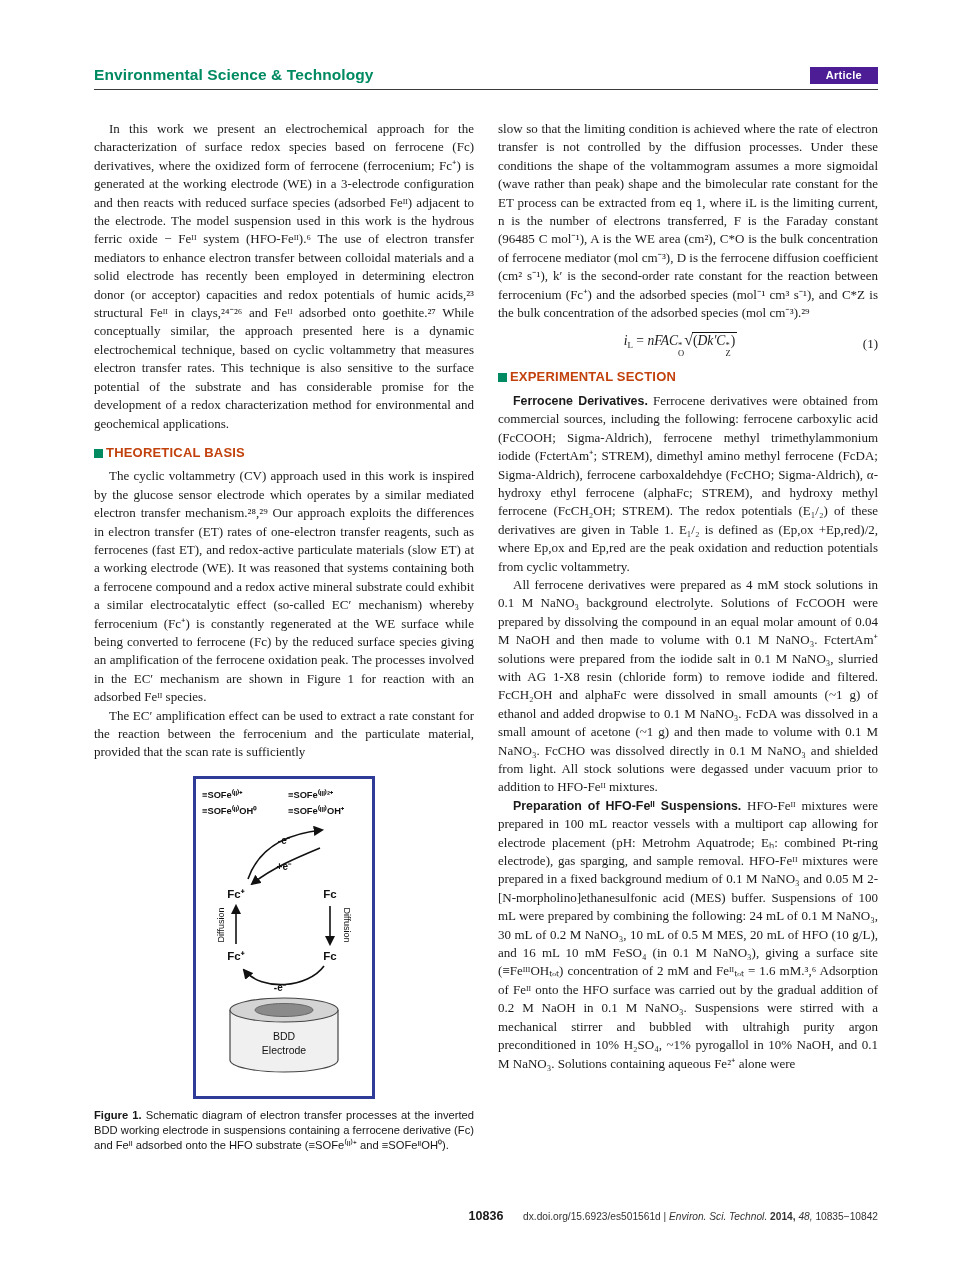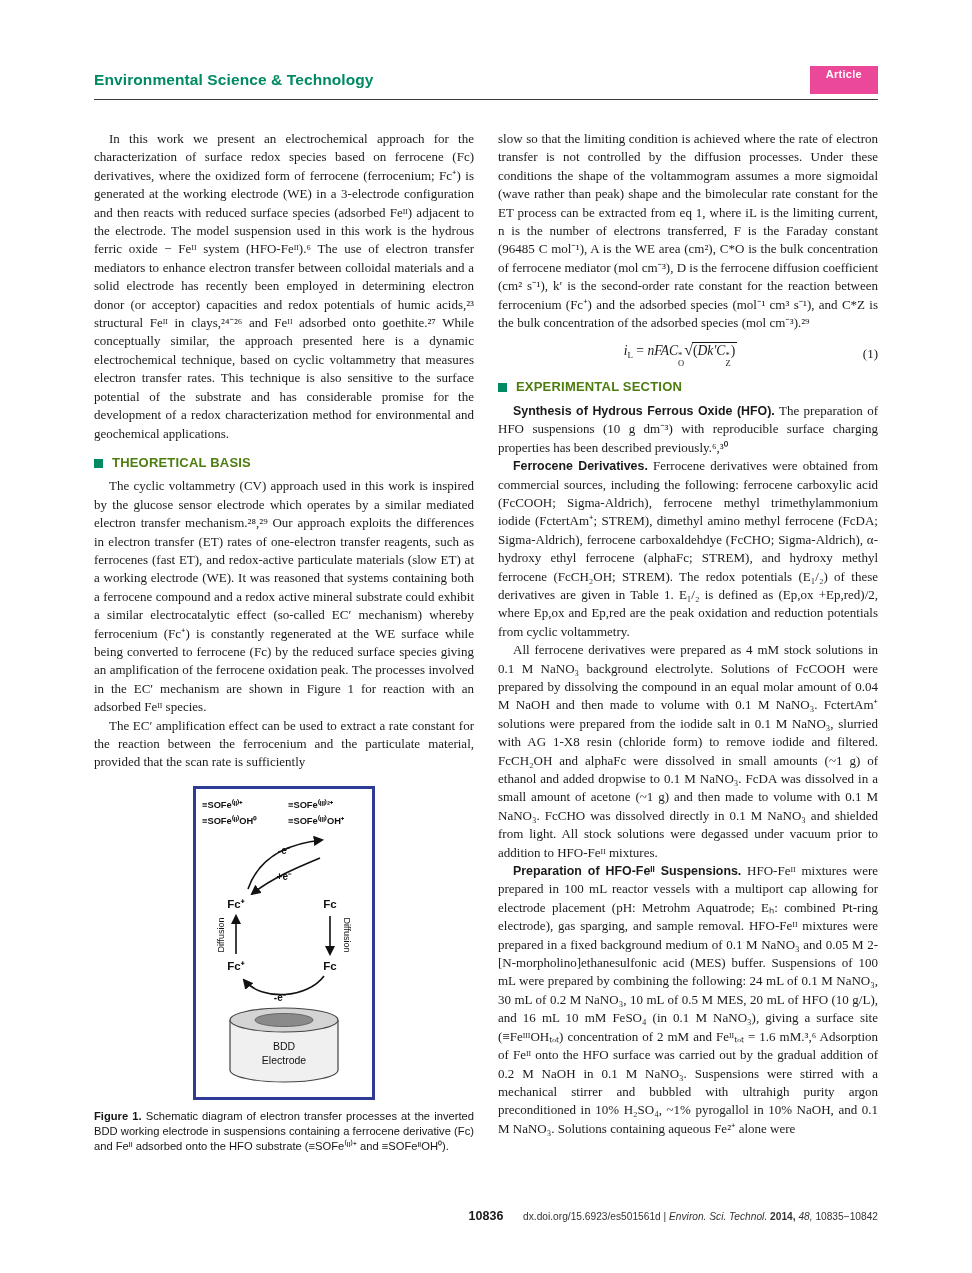--- a/index.html
+++ b/index.html
@@ -8,49 +8,49 @@
     padding:66px 94px 0 94px; background:#fff; overflow:hidden;
     font-family:"Liberation Serif", serif; color:#1a1a1a;
   }
   
   .masthead { display:flex; justify-content:space-between; align-items:center; }
   .journal-title {
     font-family:"Liberation Sans", sans-serif; font-weight:bold;
     font-size:15.5px; color:#008A62; letter-spacing:0.1px;
   }
   .article-badge {
-    background:#ec4899; color:#fff; font-family:"Liberation Sans", sans-serif;
-    font-weight:bold; font-size:11px; padding:2px 16px 14px; letter-spacing:0.3px;
+    background:#4c1d95; color:#fff; font-family:"Liberation Sans", sans-serif;
+    font-weight:bold; font-size:11px; padding:2px 16px 3px; letter-spacing:0.3px;
   }
   .header-rule { border-bottom:1.4px solid #3a3a3a; margin-top:5px; }
   
   .columns { display:flex; gap:24px; margin-top:30px; }
   .col { width:380px; flex:0 0 380px; text-align:justify; font-size:13px; line-height:18.4px; }
   .body-text { margin:0; }
   .indent { text-indent:15px; }
   .runin { font-family:"Liberation Sans", sans-serif; font-weight:bold; font-size:12.4px; }
   .section-heading {
-    display:flex; align-items:center; gap:9px; margin:11px 0 5px; text-align:left;
+    display:flex; align-items:center; gap:3px; margin:11px 0 5px; text-align:left;
     font-family:"Liberation Sans", sans-serif; font-weight:bold; font-size:13px;
-    color:#4d7c0f; letter-spacing:0.2px;
+    color:#c2410c; letter-spacing:0.2px;
   }
   .bullet { width:9px; height:9px; background:#008A62; display:inline-block; flex:0 0 9px; }
   
   .equation { display:flex; align-items:center; margin:9px 0; }
   .eq-main { flex:1; text-align:center; font-size:13.6px; }
   .eq-num { font-size:13px; }
   .sub { font-size:9px; vertical-align:-3px; }
   .stack { display:inline-flex; flex-direction:column; align-items:flex-start;
            font-size:8.5px; line-height:7.5px; vertical-align:-3px; }
   .radical { font-size:16px; margin-right:-1px; }
   .sqrt-bar { display:inline-block; border-top:1.2px solid #111; padding:1px 2px 0 1px; line-height:1.05; }
   
   .figure { margin:14px 0 0 0; }
   .figure-box { width:182px; margin:0 auto; border:3px solid #2E3B97; background:#fff;
-                padding:5px 3px 3px; box-sizing:border-box; }
+                padding:5px 3px 12px; box-sizing:border-box; }
   .fig-svg { display:block; margin:0 auto; }
   .fig-svg text { font-family:"Liberation Sans", sans-serif; fill:#111; }
   .sp { font-size:9.3px; font-weight:bold; }
   .elabel { font-size:10px; font-weight:bold; }
   .fc { font-size:11.5px; font-weight:bold; }
   .diff { font-size:9px; }
   .elec { font-size:10.5px; }
   .caption { margin-top:9px; font-family:"Liberation Sans", sans-serif;
              font-size:11.2px; line-height:15px; color:#161616; text-align:justify; }
   .caption-lead { font-weight:bold; }
@@ -143,21 +143,20 @@
                 <span>Z</span>
               </span><span>)</span></span></span>
         <span class="eq-num">(1)</span>
       </div>
 
       <h2 class="section-heading">
         <span class="bullet"></span>
         <span>EXPERIMENTAL SECTION</span>
       </h2>
 
-      <p class="body-text indent"><span class="runin">Synthesis of Hydrous Ferrous Oxide (HFO).</span><span> The preparation of HFO suspensions (10 g dm⁻³) with reproducible surface charging properties has been described previously.⁶,³⁰</span></p>
 
       <p class="body-text indent"><span class="runin">Ferrocene Derivatives.</span><span> Ferrocene derivatives were obtained from commercial sources, including the following: ferrocene carboxylic acid (FcCOOH; Sigma-Aldrich), ferrocene methyl trimethylammonium iodide (FctertAm⁺; STREM), dimethyl amino methyl ferrocene (FcDA; Sigma-Aldrich), ferrocene carboxaldehdye (FcCHO; Sigma-Aldrich), α-hydroxy ethyl ferrocene (alphaFc; STREM), and hydroxy methyl ferrocene (FcCH₂OH; STREM). The redox potentials (E₁/₂) of these derivatives are given in Table 1. E₁/₂ is defined as (Ep,ox +Ep,red)/2, where Ep,ox and Ep,red are the peak oxidation and reduction potentials from cyclic voltammetry.</span></p>
 
       <p class="body-text indent">All ferrocene derivatives were prepared as 4 mM stock solutions in 0.1 M NaNO₃ background electrolyte. Solutions of FcCOOH were prepared by dissolving the compound in an equal molar amount of 0.04 M NaOH and then made to volume with 0.1 M NaNO₃. FctertAm⁺ solutions were prepared from the iodide salt in 0.1 M NaNO₃, slurried with AG 1-X8 resin (chloride form) to remove iodide and filtered. FcCH₂OH and alphaFc were dissolved in small amounts (~1 g) of ethanol and added dropwise to 0.1 M NaNO₃. FcDA was dissolved in a small amount of acetone (~1 g) and then made to volume with 0.1 M NaNO₃. FcCHO was dissolved directly in 0.1 M NaNO₃ and shielded from light. All stock solutions were degassed under vacuum prior to addition to HFO-Feᴵᴵ mixtures.</p>
 
       <p class="body-text indent"><span class="runin">Preparation of HFO-Feᴵᴵ Suspensions.</span><span> HFO-Feᴵᴵ mixtures were prepared in 100 mL reactor vessels with a multiport cap allowing for electrode placement (pH: Metrohm Aquatrode; Eₕ: combined Pt-ring electrode), gas sparging, and sample removal. HFO-Feᴵᴵ mixtures were prepared in a fixed background medium of 0.1 M NaNO₃ and 0.05 M 2-[N-morpholino]ethanesulfonic acid (MES) buffer. Suspensions of 100 mL were prepared by combining the following: 24 mL of 0.1 M NaNO₃, 30 mL of 0.2 M NaNO₃, 10 mL of 0.5 M MES, 20 mL of HFO (10 g/L), and 16 mL 10 mM FeSO₄ (in 0.1 M NaNO₃), giving a surface site (≡FeᴵᴵᴵOHₜₒₜ) concentration of 2 mM and Feᴵᴵₜₒₜ = 1.6 mM.³,⁶ Adsorption of Feᴵᴵ onto the HFO surface was carried out by the gradual addition of 0.2 M NaOH in 0.1 M NaNO₃. Suspensions were stirred with a mechanical stirrer and bubbled with ultrahigh purity argon preconditioned in 10% H₂SO₄, ~1% pyrogallol in 10% NaOH, and 0.1 M NaNO₃. Solutions containing aqueous Fe²⁺ alone were</span></p>
     </section>
   </main>
 
   <footer class="footer">

